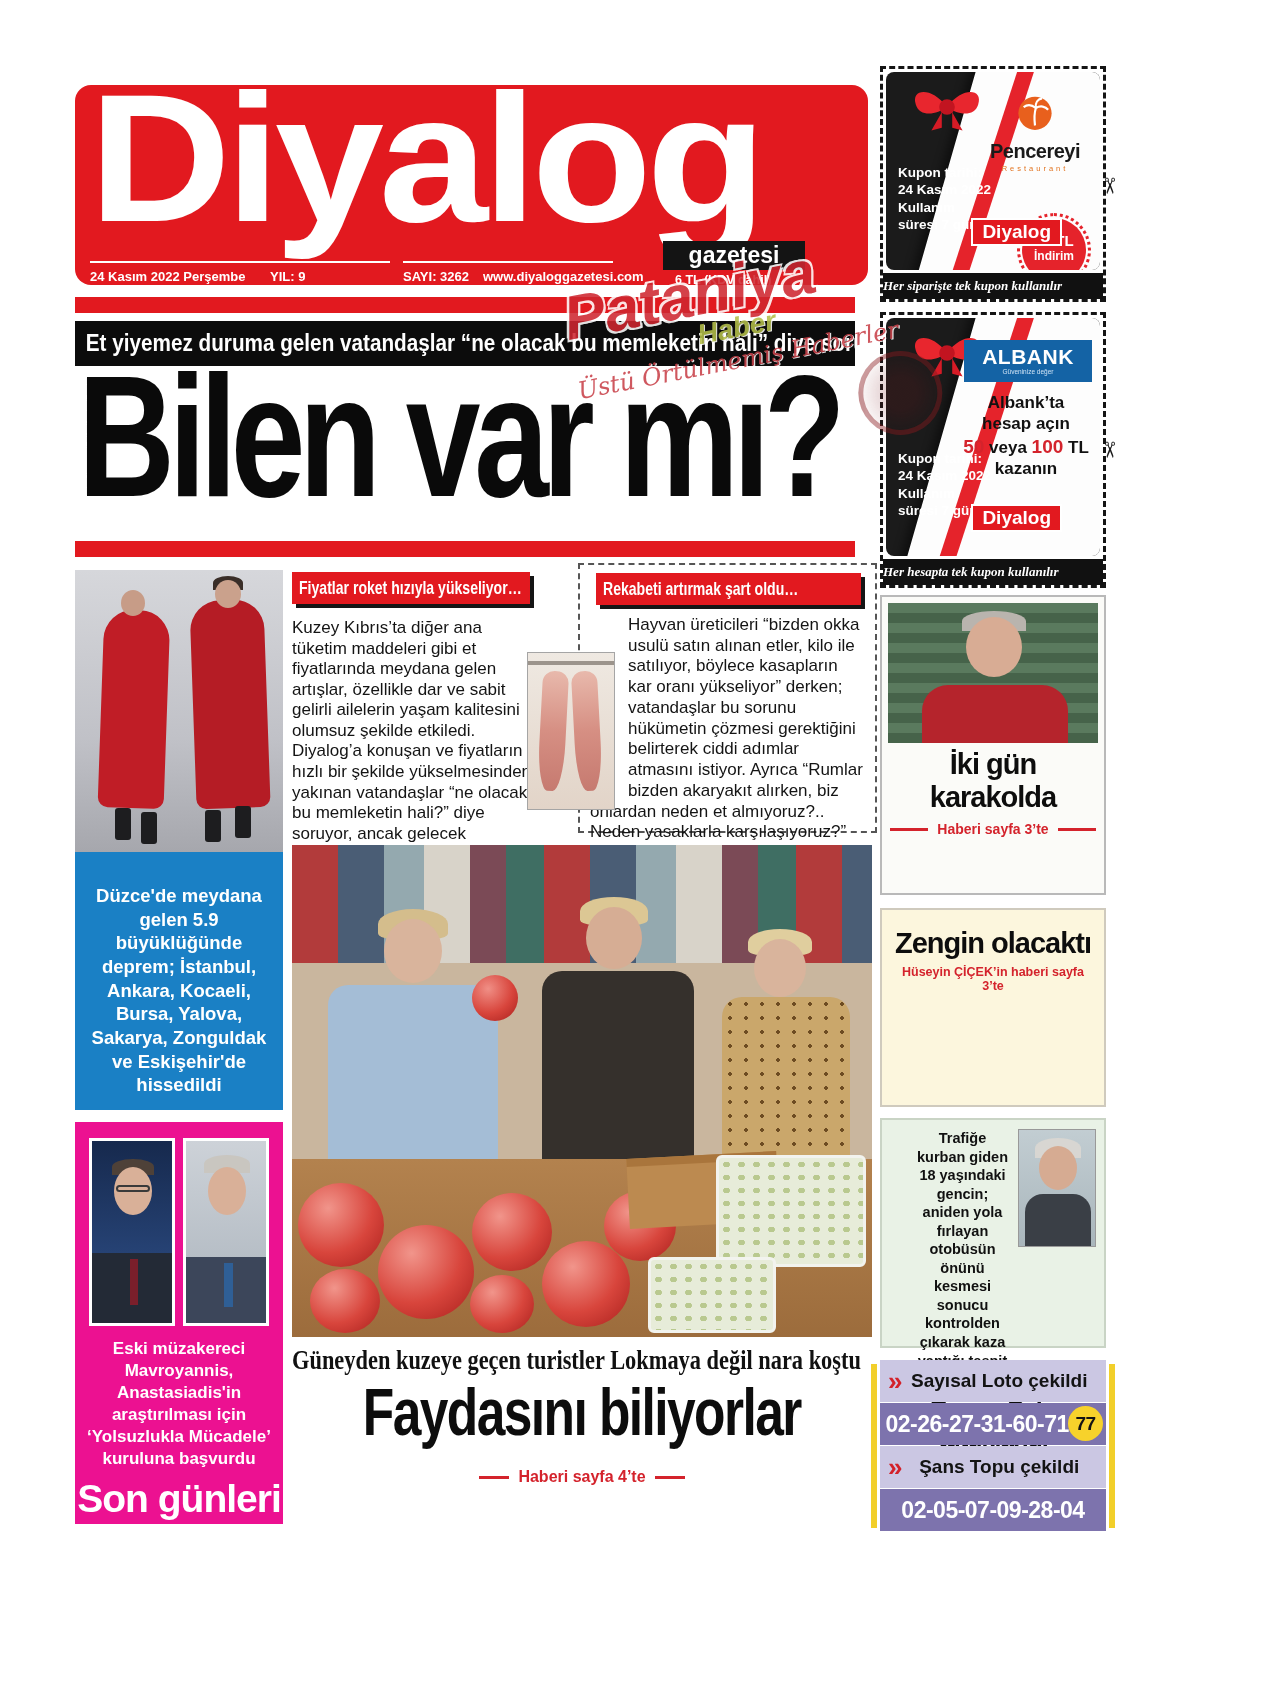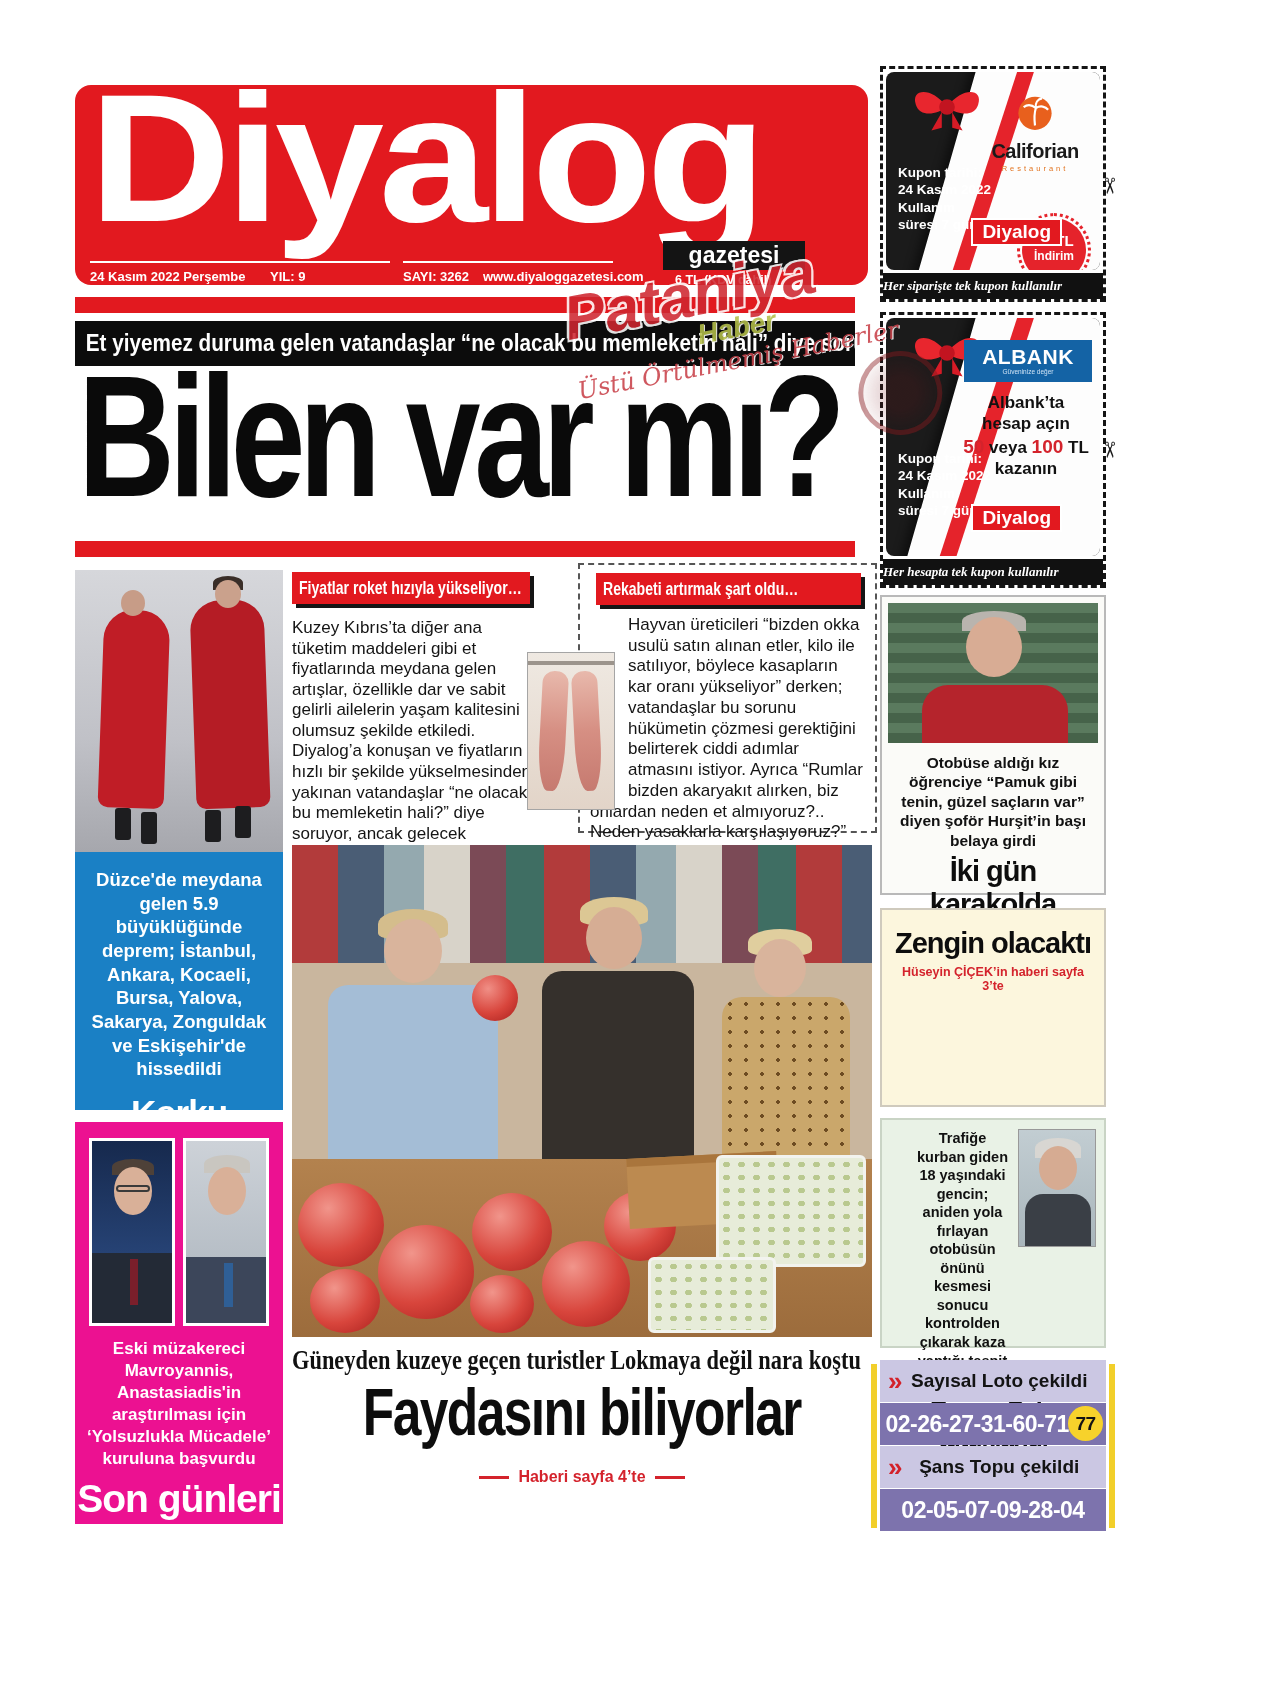--- a/index.html
+++ b/index.html
@@ -54,21 +54,21 @@
   .fig.f1{left:26px;top:40px;width:66px;height:198px;background:#c01d26;transform:rotate(2deg);}
   .fig.f2{left:118px;top:30px;width:74px;height:208px;background:#b51c25;transform:rotate(-2deg);}
   .head{position:absolute;border-radius:50%;background:#c79c87;}
   .h1{left:46px;top:20px;width:24px;height:26px;}
   .h2{left:140px;top:10px;width:26px;height:28px;background:#caa18c;}
   .hair2{position:absolute;left:138px;top:6px;width:30px;height:14px;border-radius:50% 50% 0 0;background:#3a2e28;}
   .boot{position:absolute;width:16px;height:32px;background:#1d1d1f;border-radius:3px;}
   .b1{left:40px;top:238px;} .b2{left:66px;top:242px;} .b3{left:130px;top:240px;} .b4{left:160px;top:236px;}
 
   .blue-box{position:absolute;left:75px;top:852px;width:208px;height:258px;background:#1a80c5;color:#fff;
-            text-align:center;padding:16px 9px 0;}
+            text-align:center;padding:32px 9px 0;}
   .blue-box .bb-text{font-size:18.5px;font-weight:bold;line-height:1.28;}
   .blue-box .bb-head{font-size:35px;font-weight:800;margin-top:12px;letter-spacing:-1px;}
   .blue-box .ref{font-size:15px;margin-top:12px;}
 
   .pink-box{position:absolute;left:75px;top:1122px;width:208px;height:402px;background:#ec1191;color:#fff;
             text-align:center;padding-top:16px;}
   .pp-row{display:flex;justify-content:center;gap:8px;}
   .pphoto{width:86px;height:188px;border:3px solid #fff;position:relative;overflow:hidden;}
   .pphoto.pa{background:linear-gradient(#16294d,#30528d);}
   .pphoto.pb{background:linear-gradient(#cdd2d8,#aab3bc);}
@@ -355,21 +355,21 @@
         <path d="M30 20 C18 4 2 6 6 18 C9 28 22 26 30 20 C38 26 51 28 54 18 C58 6 42 4 30 20 Z" fill="#e8262e"></path>
         <circle cx="30" cy="20" r="6" fill="#c21420"></circle>
         <path d="M26 24 L18 38 L26 36 Z M34 24 L42 38 L34 36 Z" fill="#d61b26"></path>
       </svg>
       <div class="c-brand">
         <svg width="42" height="42" viewBox="0 0 48 48">
           <circle cx="24" cy="22" r="19" fill="#e8601d"></circle>
           <path d="M24 36 C23 28 23 22 25 16" stroke="#fff" stroke-width="2.5" fill="none"></path>
           <path d="M25 16 C20 12 15 12 11 15 M25 16 C24 10 27 6 32 5 M25 16 C30 13 36 14 39 18" stroke="#fff" stroke-width="2.5" fill="none"></path>
         </svg>
-        <div class="nm">Califorian</div>
+        <div class="nm">Pencereyi</div>
         <div class="sb">Restaurant</div>
       </div>
       <div class="c-kupon">
         <div>Kupon tarihi:</div>
         <div>24 Kasım 2022</div>
         <div>Kullanım</div>
         <div>süresi 7 gün</div>
       </div>
       <div class="c-badge">
         <div class="a">20 TL</div>
@@ -411,21 +411,20 @@
     <div class="c-footer">Her hesapta tek kupon kullanılır</div>
     <div class="c-scissors">✂</div>
   </div>
 
   <div class="rbox rb-driver">
     <div class="photo-driver">
       <div class="pd-hair"></div>
       <div class="pd-head"></div>
       <div class="pd-jacket"></div>
     </div>
-    <div class="rb-text">Otobüse aldığı kız öğrenciye “Pamuk gibi tenin, güzel saçların var” diyen şoför Hurşit’in başı belaya girdi</div>
     <div class="rb-head">İki gün karakolda</div>
     <div class="ref">Haberi sayfa 3’te</div>
   </div>
 
   <div class="rbox rb-thief">
     <div class="rb-head2">Zengin olacaktı</div>
     <div class="rb-credit">Hüseyin ÇİÇEK’in haberi sayfa 3’te</div>
   </div>
 
   <div class="rbox rb-acc">

